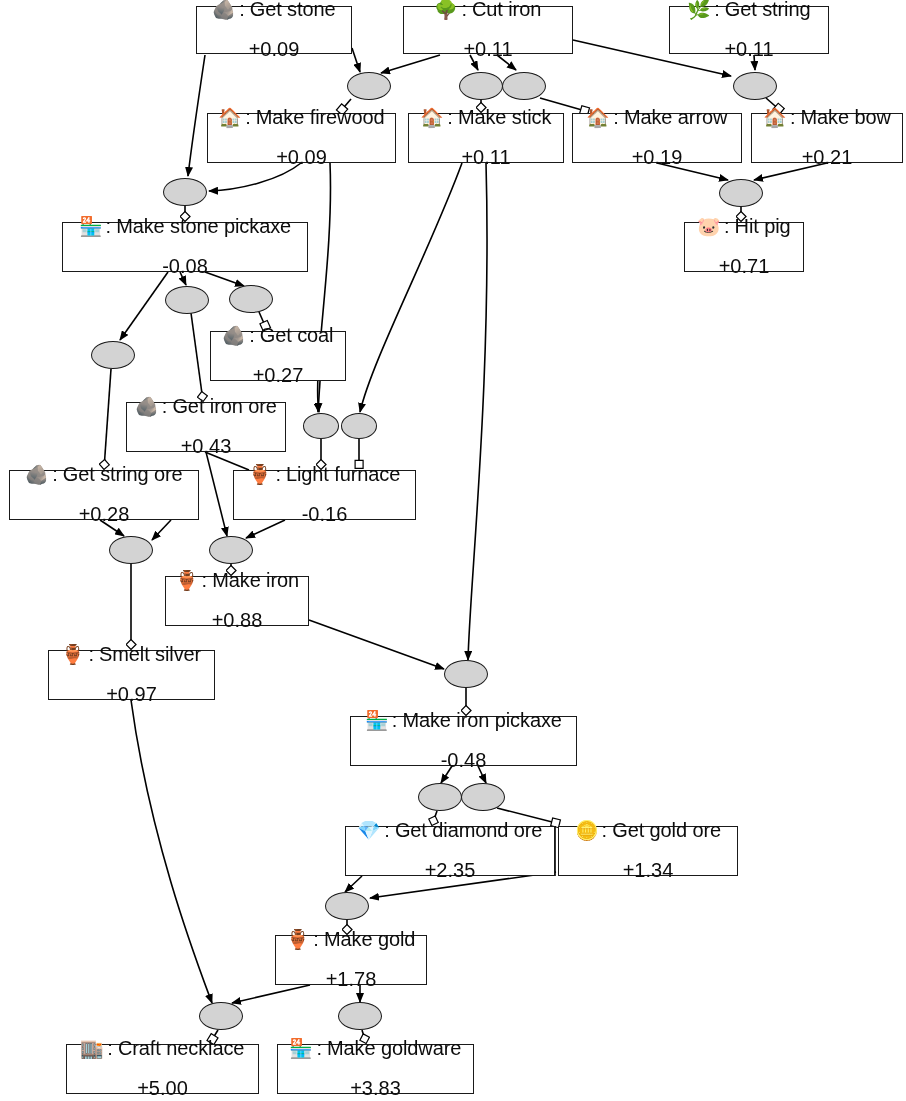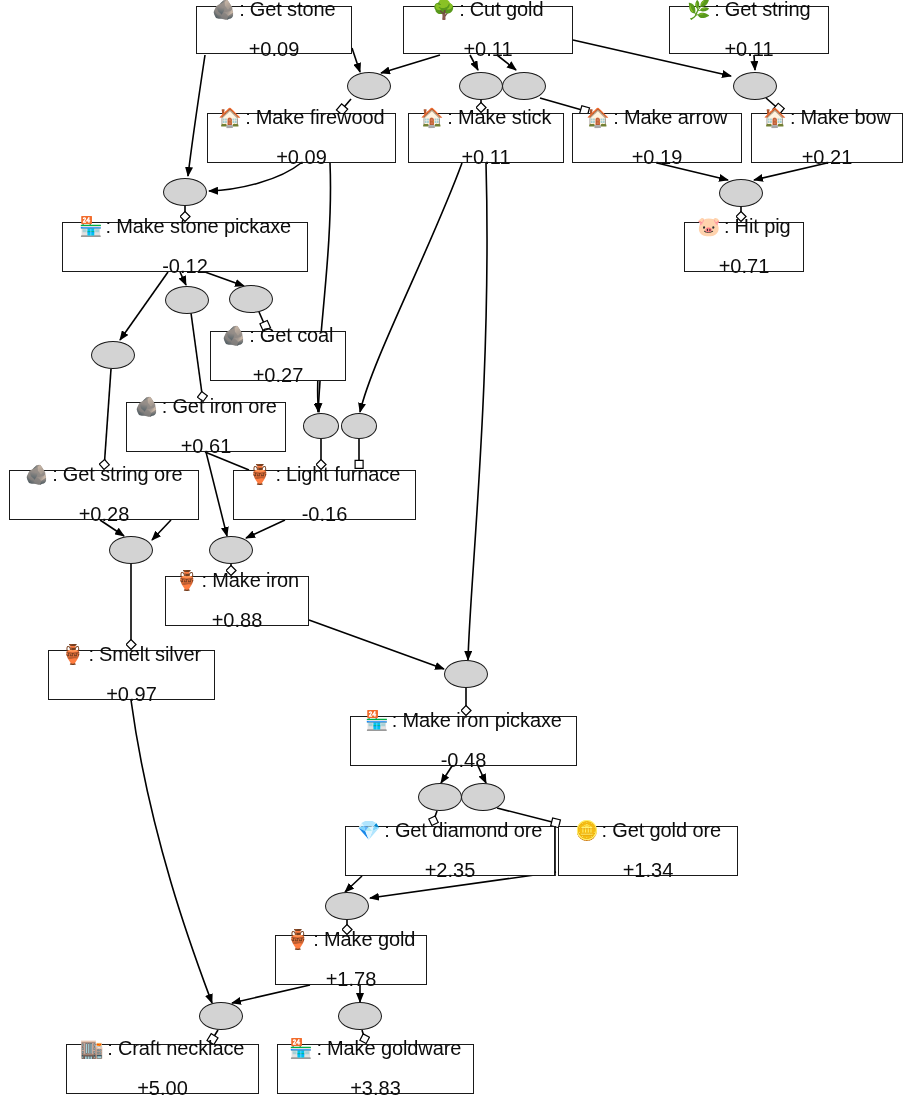--- a/index.html
+++ b/index.html
@@ -192,21 +192,21 @@
           <span class="ico">🪨</span>
           <span class="sep">:</span>
           <span class="lbl">Get stone</span>
         </div>
         <div class="val">+0.09</div>
       </div>
       <div class="node" style="left: 403px; top: 6px; width: 170px; height: 48px;">
         <div class="row1">
           <span class="ico">🌳</span>
           <span class="sep">:</span>
-          <span class="lbl">Cut gold</span>
+          <span class="lbl">Cut iron</span>
         </div>
         <div class="val">+0.11</div>
       </div>
       <div class="node" style="left: 669px; top: 6px; width: 160px; height: 48px;">
         <div class="row1">
           <span class="ico">🌿</span>
           <span class="sep">:</span>
           <span class="lbl">Get string</span>
         </div>
         <div class="val">+0.11</div>
@@ -242,21 +242,21 @@
           <span class="lbl">Make bow</span>
         </div>
         <div class="val">+0.21</div>
       </div>
       <div class="node" style="left: 62px; top: 222px; width: 246px; height: 50px;">
         <div class="row1">
           <span class="ico">🏪</span>
           <span class="sep">:</span>
           <span class="lbl">Make stone pickaxe</span>
         </div>
-        <div class="val">-0.12</div>
+        <div class="val">-0.08</div>
       </div>
       <div class="node" style="left: 684px; top: 222px; width: 120px; height: 50px;">
         <div class="row1">
           <span class="ico">🐷</span>
           <span class="sep">:</span>
           <span class="lbl">Hit pig</span>
         </div>
         <div class="val">+0.71</div>
       </div>
       <div class="node" style="left: 210px; top: 331px; width: 136px; height: 50px;">
@@ -266,21 +266,21 @@
           <span class="lbl">Get coal</span>
         </div>
         <div class="val">+0.27</div>
       </div>
       <div class="node" style="left: 126px; top: 402px; width: 160px; height: 50px;">
         <div class="row1">
           <span class="ico">🪨</span>
           <span class="sep">:</span>
           <span class="lbl">Get iron ore</span>
         </div>
-        <div class="val">+0.61</div>
+        <div class="val">+0.43</div>
       </div>
       <div class="node" style="left: 9px; top: 470px; width: 190px; height: 50px;">
         <div class="row1">
           <span class="ico">🪨</span>
           <span class="sep">:</span>
           <span class="lbl">Get string ore</span>
         </div>
         <div class="val">+0.28</div>
       </div>
       <div class="node" style="left: 233px; top: 470px; width: 183px; height: 50px;">

